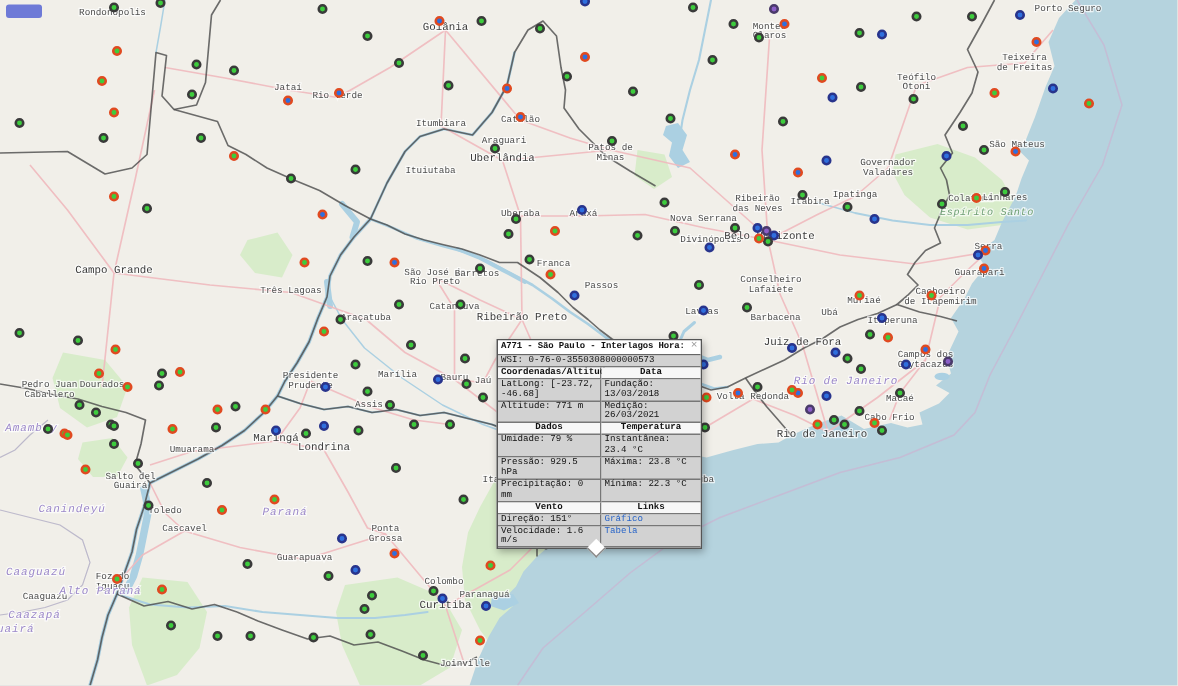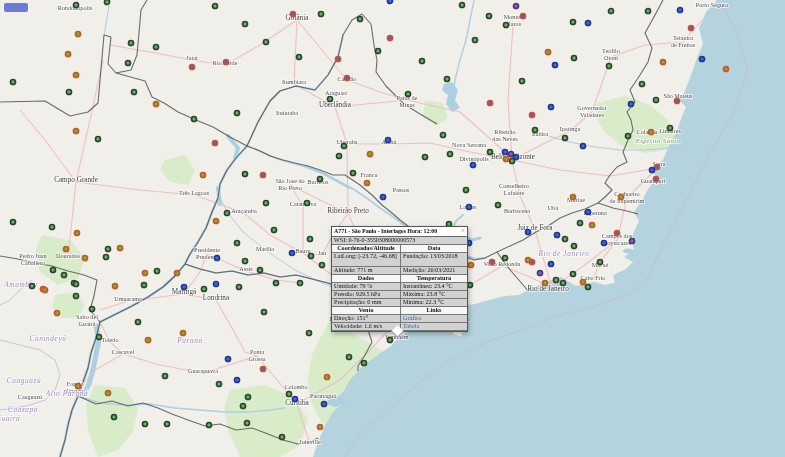--- a/index.html
+++ b/index.html
@@ -1,17 +1,17 @@
 <!DOCTYPE html>
 <html style="--ocean: #b5d3de; --land: #f1efe9; --forest: #d8ecca; --road: #f0b9be; --river: #abd0e2; --border: #4a4a4a; --link: #2a66c8; --rowbg: #d2d2d2;"><head>
 <meta charset="utf-8">
 <style>
   html,body{margin:0;padding:0;background:#ddd;}
   .stage{position:relative;width:785px;height:457px;overflow:hidden;background:var(--land,#f1efe9);
-         font-family:Liberation Serif, serif;}
+         font-family:Liberation Mono, monospace;}
   svg{position:absolute;left:0;top:0;}
   .ocean{fill:var(--ocean,#b5d3de);}
   .island{fill:var(--land,#f1efe9);stroke:#9fb6c0;stroke-width:.4;}
   .forest{fill:var(--forest,#d8ecca);}
   .river{stroke:var(--river,#abd0e2);fill:none;stroke-linecap:round;stroke-linejoin:round;}
   .lake{fill:var(--river,#abd0e2);}
   .road{stroke:var(--road,#f0b9be);stroke-width:1.1;fill:none;opacity:.9;stroke-linejoin:round;}
   .border{stroke:var(--border,#4a4a4a);stroke-width:1.1;fill:none;opacity:.8;stroke-linejoin:round;}
   .admin2{stroke:#9a94b8;stroke-width:.8;fill:none;opacity:.6;}
   .maritime{stroke:#c7b9d4;stroke-width:1;fill:none;opacity:.85;}

